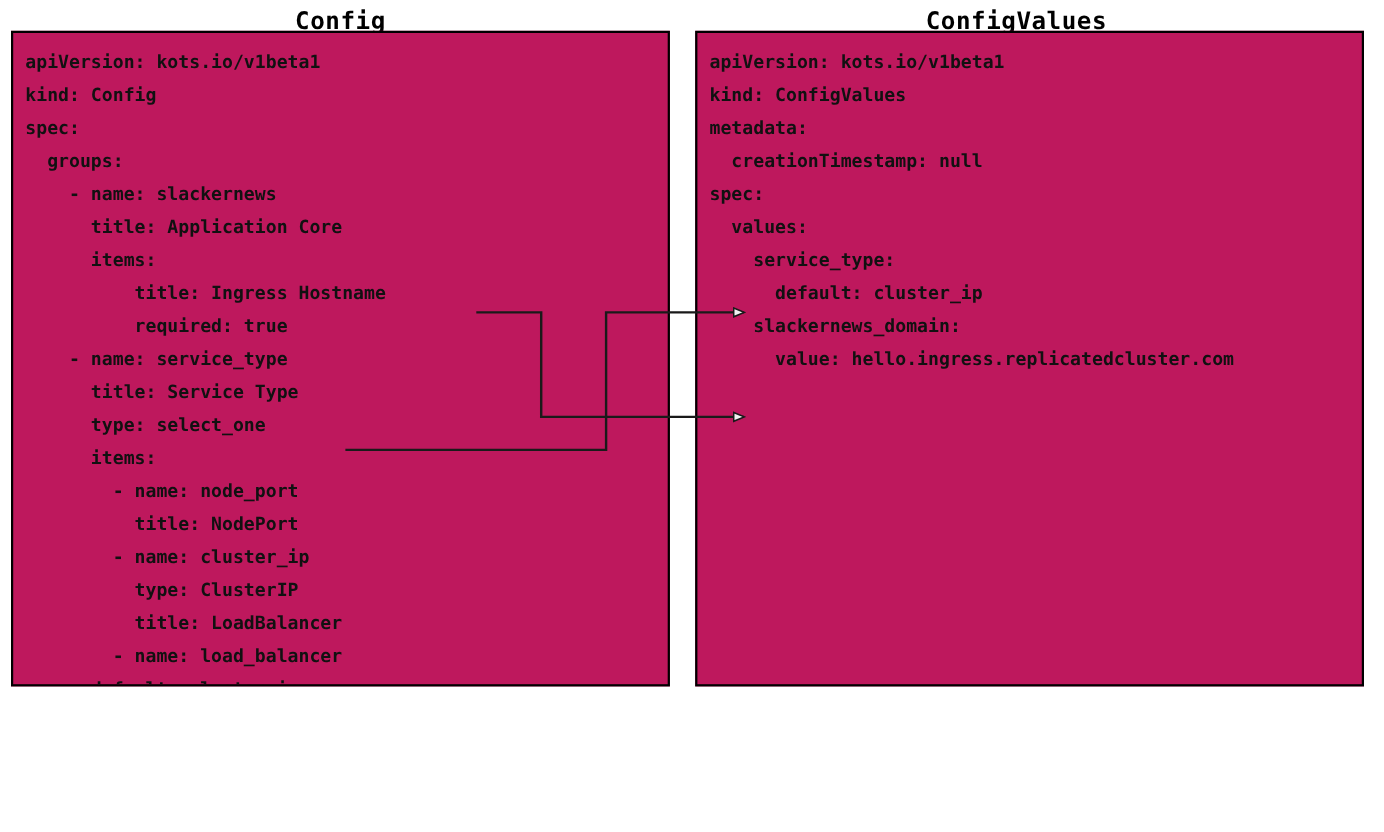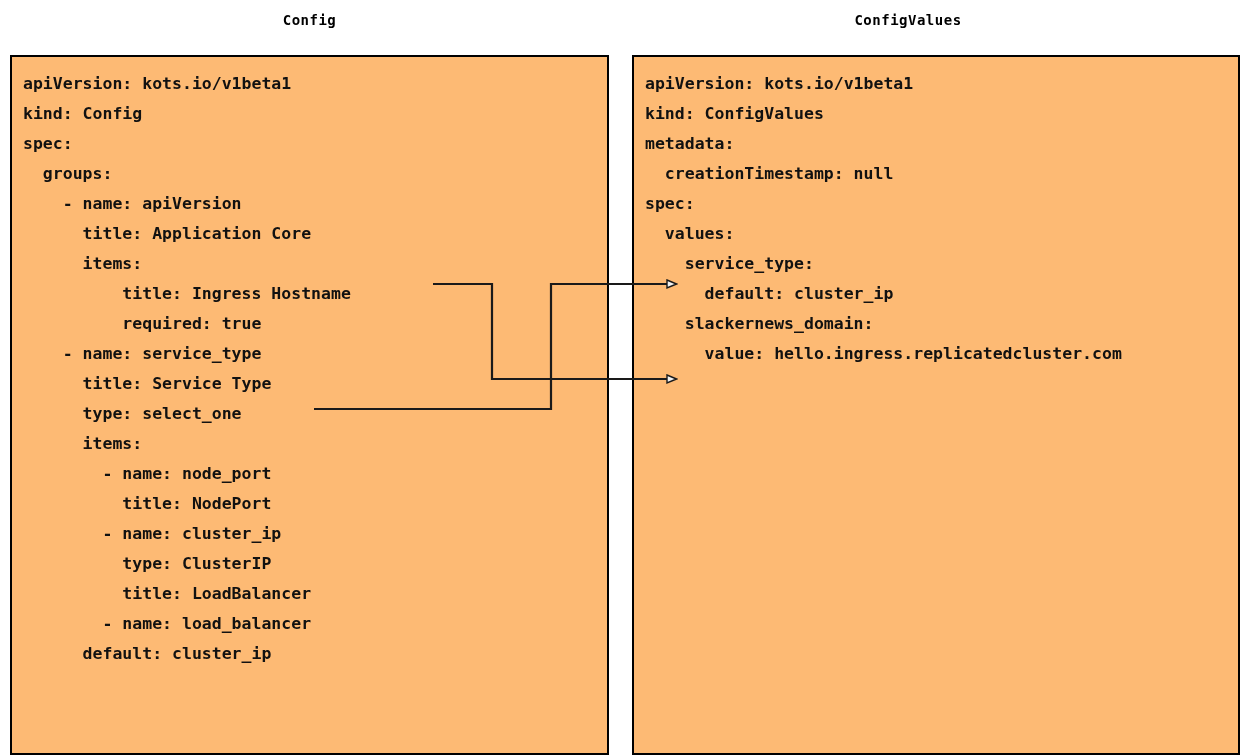--- a/index.html
+++ b/index.html
@@ -20,36 +20,36 @@
   }
 
   
   .panel-title {
     position: absolute;
     top: 6px;
     height: 28px;
     line-height: 28px;
     text-align: center;
     font-family: "DejaVu Sans Mono", "Liberation Mono", monospace;
-    font-size: 14px;
+    font-size: 22px;
     font-weight: bold;
     color: #000000;
     letter-spacing: 0.5px;
     white-space: pre;
   }
   #title-left  { left: 10px;  width: 599px; }
-  #title-right { left: 604px; width: 608px; text-align: center; }
+  #title-right { left: 620px; width: 608px; text-align: center; }
 
   
   .panel {
     position: absolute;
-    top: 55px;
-    height: 700px;
+    top: 28px;
+    height: 596px;
     box-sizing: border-box;
-    background: #fdba74;
+    background: #be185d;
     border: 2px solid #000000;
     overflow: hidden;
   }
   #panel-left  { left: 10px;  width: 599px; }
   #panel-right { left: 632px; width: 608px; }
 
   .code {
     position: absolute;
     top: 12px;
     left: 11px;
@@ -84,21 +84,21 @@
   <div class="panel-title" id="title-left">Config</div>
 
   <div class="panel-title" id="title-right">ConfigValues</div>
 
   <div class="panel" id="panel-left">
     <div class="code" id="code-left">
         <div class="code-line">apiVersion: kots.io/v1beta1</div>
         <div class="code-line">kind: Config</div>
         <div class="code-line">spec:</div>
         <div class="code-line">  groups:</div>
-        <div class="code-line">    - name: apiVersion</div>
+        <div class="code-line">    - name: slackernews</div>
         <div class="code-line">      title: Application Core</div>
         <div class="code-line">      items:</div>
         <div class="code-line">          title: Ingress Hostname</div>
         <div class="code-line">          required: true</div>
         <div class="code-line">    - name: service_type</div>
         <div class="code-line">      title: Service Type</div>
         <div class="code-line">      type: select_one</div>
         <div class="code-line">      items:</div>
         <div class="code-line">        - name: node_port</div>
         <div class="code-line">          title: NodePort</div>

